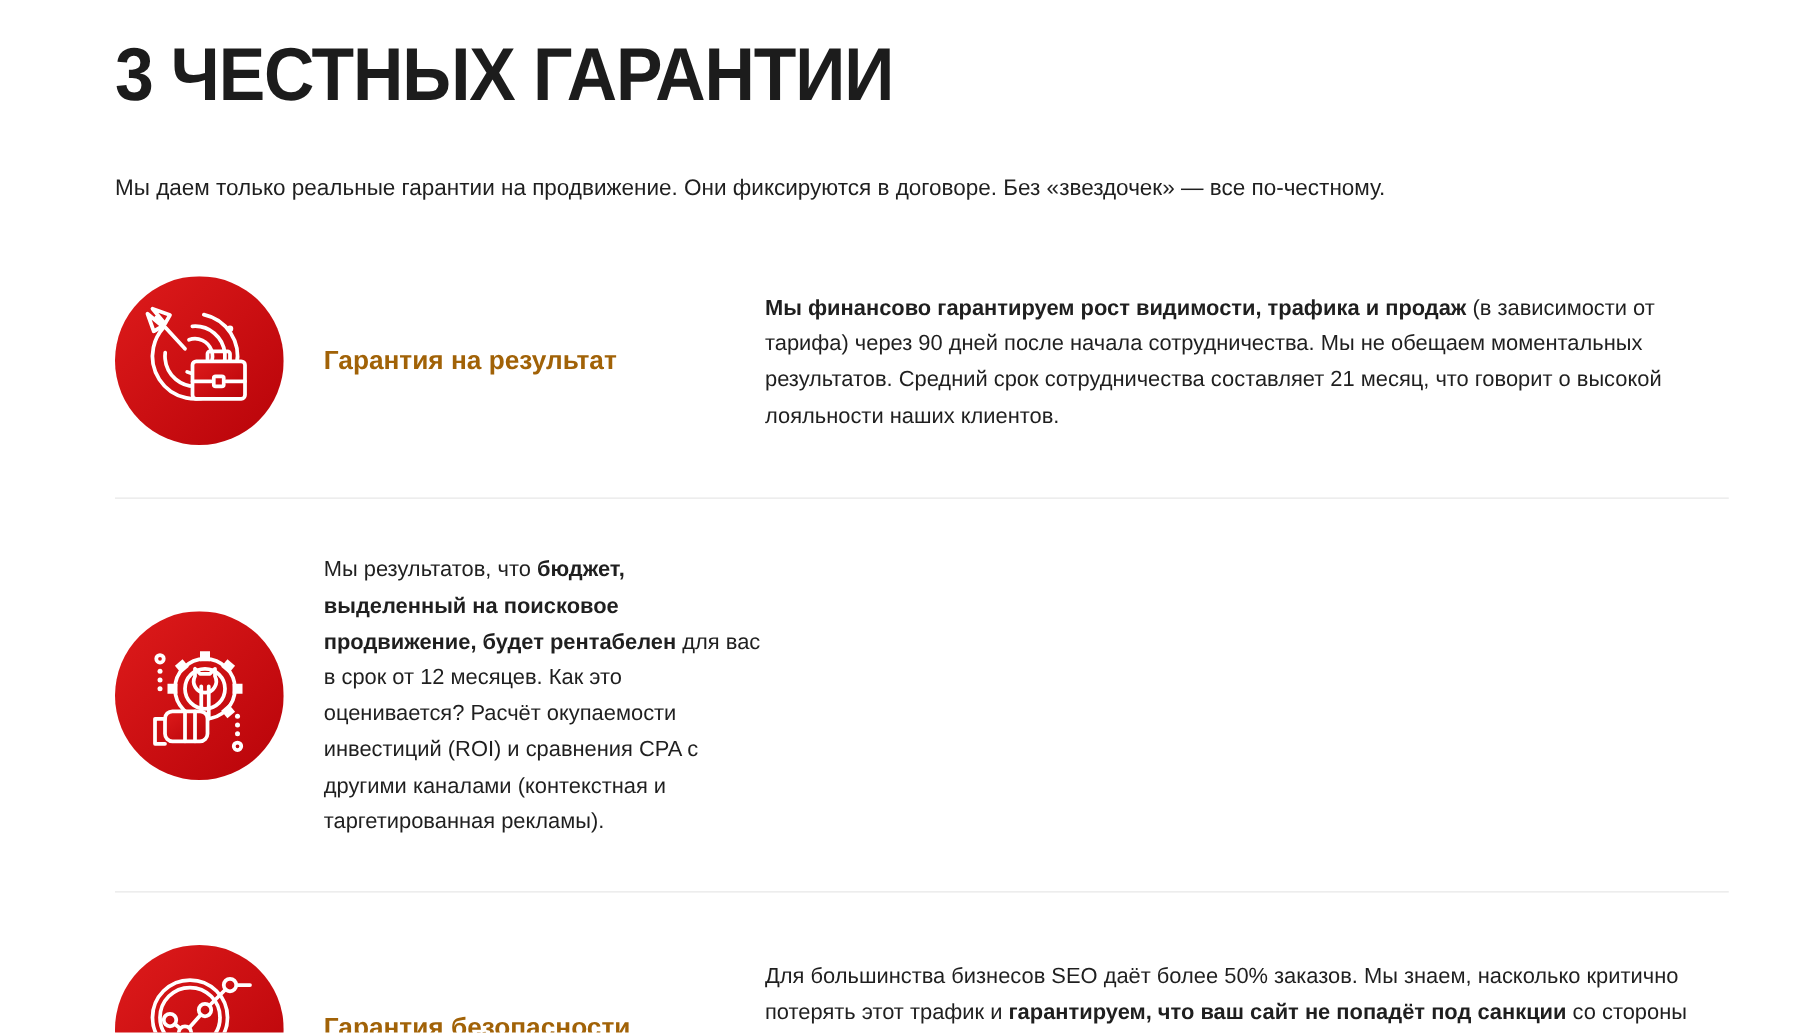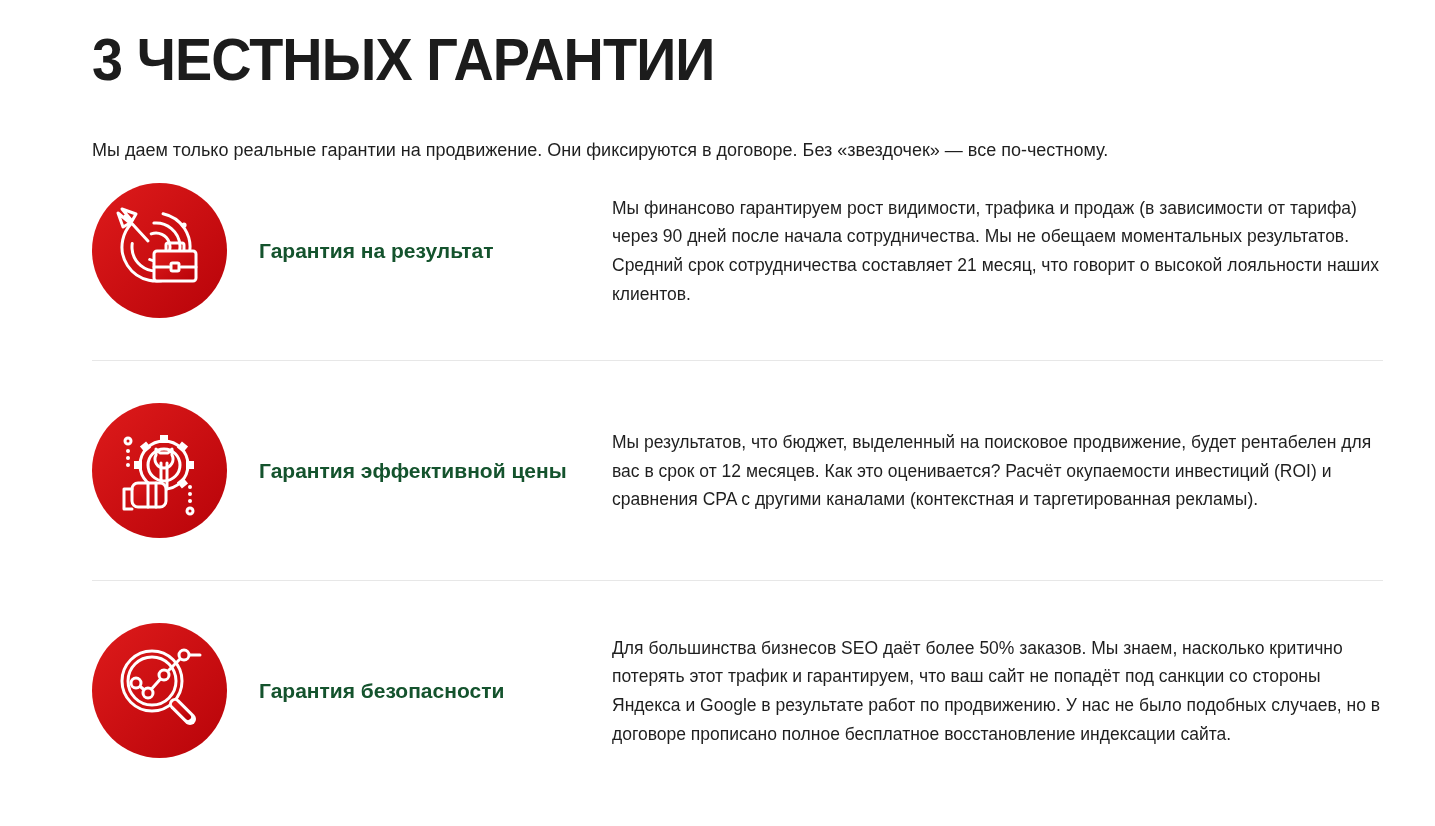--- a/index.html
+++ b/index.html
@@ -20,48 +20,48 @@
     transform:scaleX(0.93);
     transform-origin:left center;
     white-space:nowrap;
     line-height:1.0;
     margin-bottom:49px;
   }
   .page-subtitle{
     font-size:18px;
     line-height:1.3;
     color:#1f1f1f;
-    margin-bottom:21px;
+    margin-bottom:59px;
   }
   .guarantee-row{
     display:grid;
     grid-template-columns:167px 353px 1fr;
     align-items:center;
     padding:42px 0;
   }
   .guarantee-row:first-child{padding-top:0;}
   .guarantee-row + .guarantee-row{border-top:1px solid var(--divider);}
   .icon-circle{
     width:135px;height:135px;
     display:block;
   }
   .g-title{
     font-size:21px;
     font-weight:600;
-    color:#14532d;
+    color:#a16207;
     line-height:1.25;
     padding-right:20px;
   }
   .g-desc{
     font-size:17.5px;
     line-height:1.64;
     color:#1f1f1f;
     max-width:775px;
   }
-  .g-desc .b{font-weight:400;}
+  .g-desc .b{font-weight:700;}
   svg .ln{fill:none;stroke:#fff;stroke-width:3;stroke-linecap:round;stroke-linejoin:round;}
   svg .fl{fill:#fff;stroke:none;}
   .defs-holder{position:absolute;width:0;height:0;overflow:hidden;}
   .g-start{stop-color:var(--red1);}
   .g-end{stop-color:var(--red2);}
 </style>
 </head>
 <body>
 
 <svg class="defs-holder" aria-hidden="true">
@@ -131,21 +131,20 @@
           <circle class="ln" cx="36" cy="38" r="3"></circle>
           <circle class="fl" cx="36" cy="48" r="2"></circle>
           <circle class="fl" cx="36" cy="55" r="2"></circle>
           <circle class="fl" cx="36" cy="62" r="2"></circle>
           <circle class="fl" cx="98" cy="84" r="2"></circle>
           <circle class="fl" cx="98" cy="91" r="2"></circle>
           <circle class="fl" cx="98" cy="98" r="2"></circle>
           <circle class="ln" cx="98" cy="108" r="3"></circle>
         </svg>
       </div>
-      <div class="g-title">Гарантия эффективной цены</div>
       <div class="g-desc"><span>Мы результатов, что </span><span class="b">бюджет, выделенный на поисковое продвижение, будет рентабелен</span><span> для вас в срок от 12 месяцев. Как это оценивается? Расчёт окупаемости инвестиций (ROI) и сравнения CPA с другими каналами (контекстная и таргетированная рекламы).</span></div>
     </div>
 
     <div class="guarantee-row">
       <div>
         <svg class="icon-circle" viewBox="0 0 135 135">
           <circle cx="67.5" cy="67.5" r="67.5" fill="url(#redg)"></circle>
 
           <circle class="ln" cx="60" cy="58" r="30"></circle>
           <circle class="ln" cx="60" cy="58" r="24"></circle>

